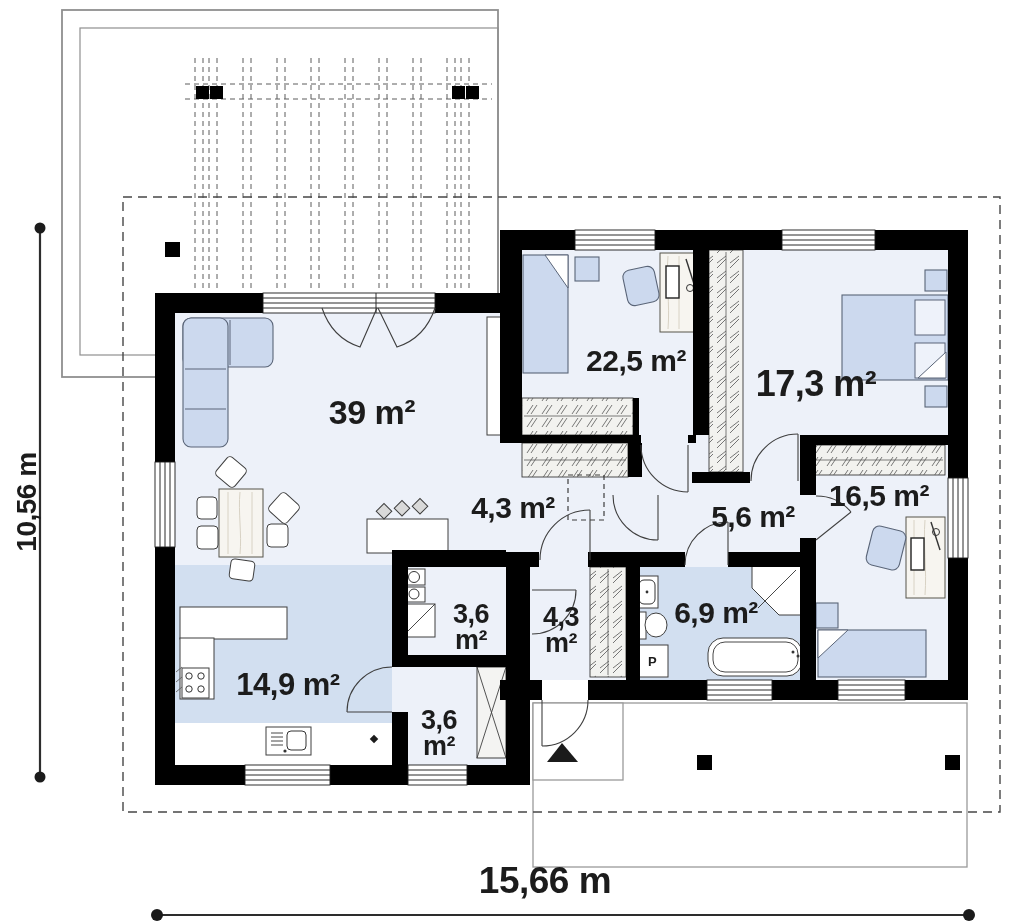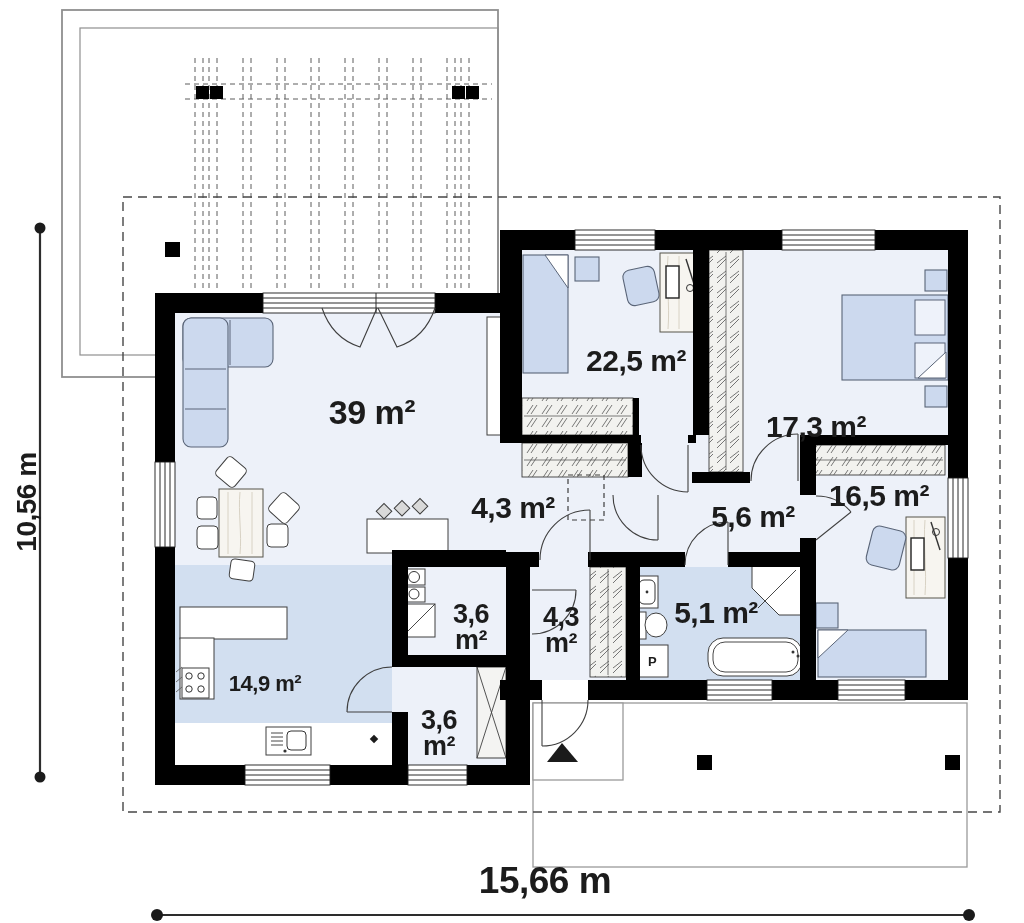--- a/index.html
+++ b/index.html
@@ -349,26 +349,26 @@
     <circle cx="40" cy="228" r="5.5" class="dot"></circle>
     <circle cx="40" cy="777" r="5.5" class="dot"></circle>
     <line x1="157" y1="915" x2="969" y2="915" class="dim"></line>
     <circle cx="157" cy="915" r="6" class="dot"></circle>
     <circle cx="969" cy="915" r="6" class="dot"></circle>
   </g>
 </svg>
 
 <div class="rl" style="left:372px;top:412px;font-size:34px">39 m²</div>
 <div class="rl" style="left:636px;top:361px;font-size:30px">22,5 m²</div>
-<div class="rl" style="left:816px;top:427px;font-size:30px">17,3 m²</div>
+<div class="rl" style="left:816px;top:384px;font-size:36px">17,3 m²</div>
 <div class="rl" style="left:513px;top:508px;font-size:30px">4,3 m²</div>
 <div class="rl" style="left:753px;top:517px;font-size:30px">5,6 m²</div>
 <div class="rl" style="left:879px;top:496px;font-size:30px">16,5 m²</div>
 <div class="rl wrap" style="left:471px;top:603px;font-size:27px">3,6 m²</div>
 <div class="rl wrap" style="left:561px;top:606px;font-size:27px">4,3 m²</div>
-<div class="rl" style="left:716px;top:613px;font-size:30px">5,1 m²</div>
-<div class="rl" style="left:265px;top:684px;font-size:22px">14,9 m²</div>
+<div class="rl" style="left:716px;top:613px;font-size:30px">6,9 m²</div>
+<div class="rl" style="left:288px;top:684px;font-size:31px">14,9 m²</div>
 <div class="rl wrap" style="left:439px;top:709px;font-size:27px">3,6 m²</div>
 <div class="rl vert" style="left:27px;top:502px;font-size:28px">10,56 m</div>
 <div class="rl" style="left:545px;top:880px;font-size:37px">15,66 m</div>
 <div class="rl" style="left:652px;top:661px;font-size:13px">P</div>
 
 </div>
 
 </body></html>

